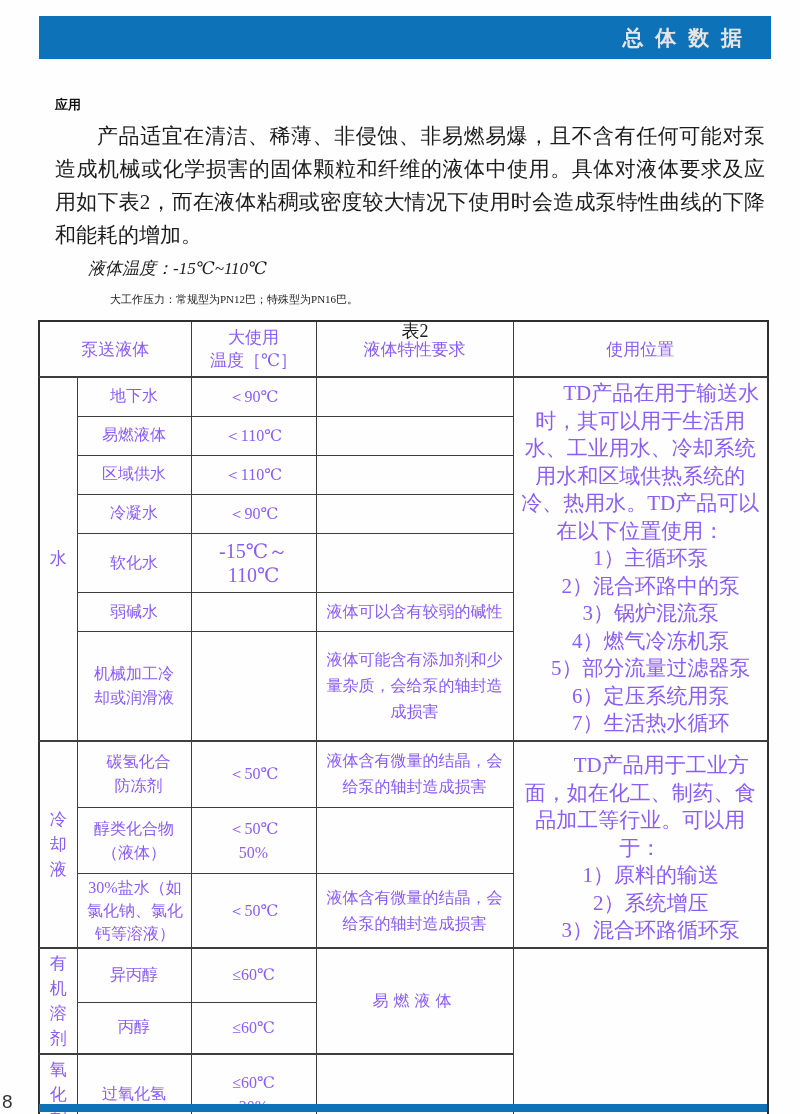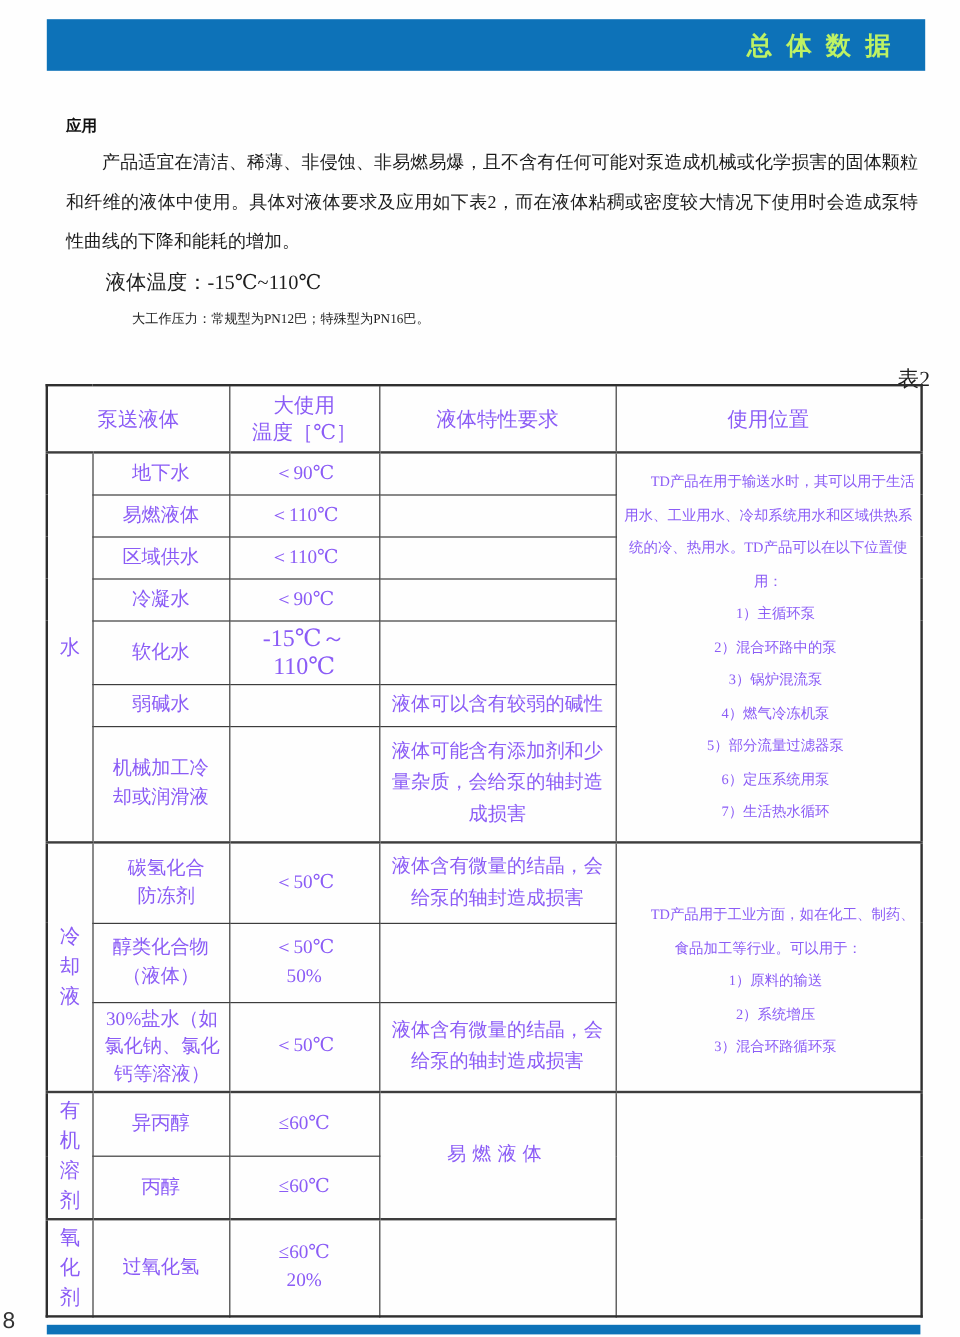--- a/index.html
+++ b/index.html
@@ -17,44 +17,44 @@
     position: absolute;
     left: 39px; top: 16px;
     width: 732px; height: 43px;
     background: #0d72b8;
     display: flex;
     align-items: center;
     justify-content: flex-end;
     padding-right: 26px;
   }
   .banner-title {
-    color: #bef264;
+    color: #e5e5e5;
     font-family: "Liberation Sans", "DejaVu Sans", sans-serif;
     font-weight: bold;
     font-size: 21px;
     letter-spacing: 3px;
   }
   .content { position: absolute; left: 55px; top: 96px; width: 712px; }
   .app-heading {
     font-family: "Liberation Sans", "DejaVu Sans", sans-serif;
     font-weight: bold;
     font-size: 13px;
     color: #111;
   }
   .app-paragraph {
     margin-top: 6px;
-    font-size: 15px;
+    font-size: 21px;
     line-height: 33px;
     text-indent: 2em;
     text-align: justify;
     width: 710px;
   }
-  .app-line-temp { margin-left: 33px; font-size: 17px; line-height: 30px; margin-top: 2px; }
+  .app-line-temp { margin-left: 33px; font-size: 17px; line-height: 30px; margin-top: 2px; font-style: italic; }
   .app-line-pressure { margin-left: 55px; font-size: 11px; line-height: 30px; }
-  .table-caption { width: 720px; text-align: right; font-size: 18px; line-height: 30px; margin-top: 20px; }
+  .table-caption { width: 720px; text-align: center; font-size: 18px; line-height: 30px; margin-top: 2px; }
 
   table.spec {
     position: absolute;
     left: 38px; top: 320px;
     width: 729px;
     border-collapse: collapse;
     table-layout: fixed;
     font-size: 16px;
     color: #8b5cf6;
   }
@@ -73,21 +73,21 @@
   .prewrap { white-space: pre-wrap; }
   td.cat { line-height: 25px; font-size: 17px; }
   td.name-left { text-align: left; padding-left: 9px; line-height: 24px; }
   td.req { text-align: left; padding-left: 6px; padding-right: 4px; line-height: 26px; }
   td.req-center { text-align: center; letter-spacing: 5px; }
   td.usage {
     text-align: left;
     vertical-align: top;
     padding: 8px 6px 4px 8px;
     line-height: 27.5px;
-    font-size: 12px;
+    font-size: 21px;
     margin-left: 36px;
   }
   td.temp { line-height: 24px; }
 
   .page-number {
     position: absolute;
     left: 2px; top: 1091px;
     font-size: 19px;
     color: #333;
     font-family: "Liberation Sans", "DejaVu Sans", sans-serif;
@@ -181,21 +181,21 @@
     </tr>
 
     <tr style="height:67px" class="section-start">
       <td class="cat pre" rowspan="3">冷
 却
 液</td>
       <td class="name-left pre" style="padding-left:13px">碳氢化合
 防冻剂</td>
       <td class="temp">＜50℃</td>
       <td class="req">液体含有微量的结晶，会给泵的轴封造成损害</td>
-      <td class="usage prewrap" rowspan="3" style="padding-top:26px">　　TD产品用于工业方面，如在化工、制药、食品加工等行业。可以用于：
+      <td class="usage prewrap" rowspan="3" style="padding-top:10px">　　TD产品用于工业方面，如在化工、制药、食品加工等行业。可以用于：
 　1）原料的输送
 　2）系统增压
 　3）混合环路循环泵</td>
     </tr>
     <tr style="height:66px">
       <td class="pre" style="line-height:24px">醇类化合物
 （液体）</td>
       <td class="temp pre">＜50℃
 50%</td>
       <td class="req"></td>

